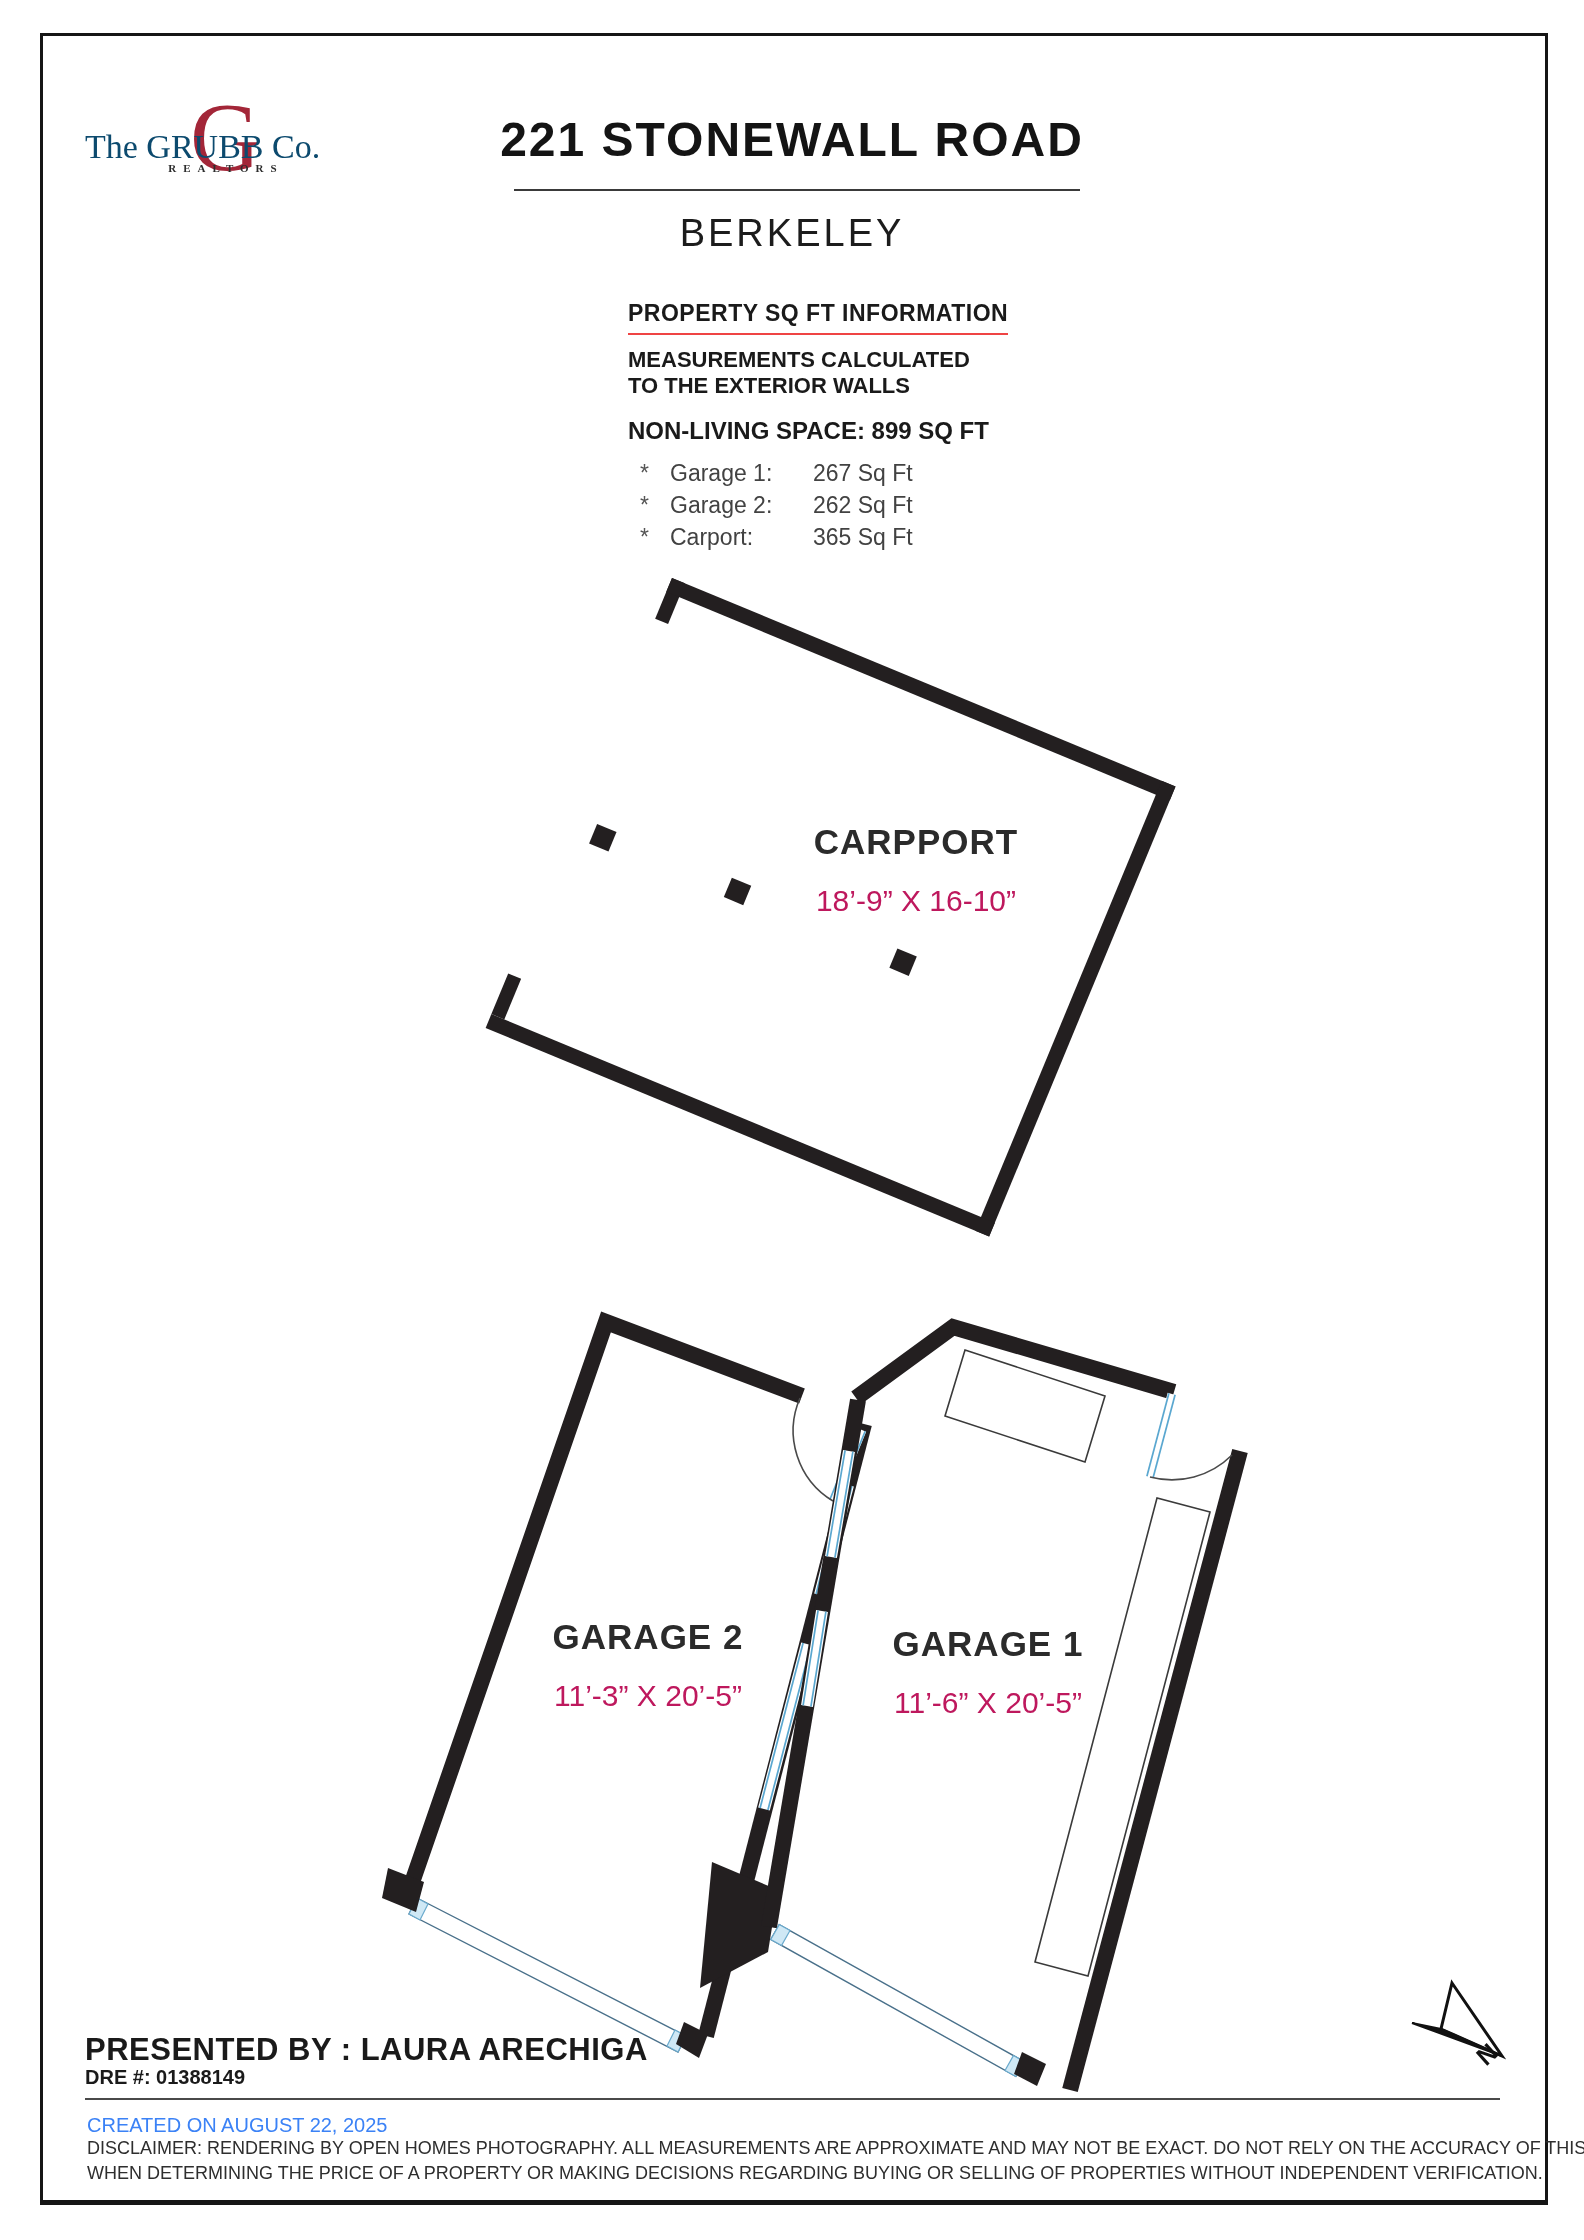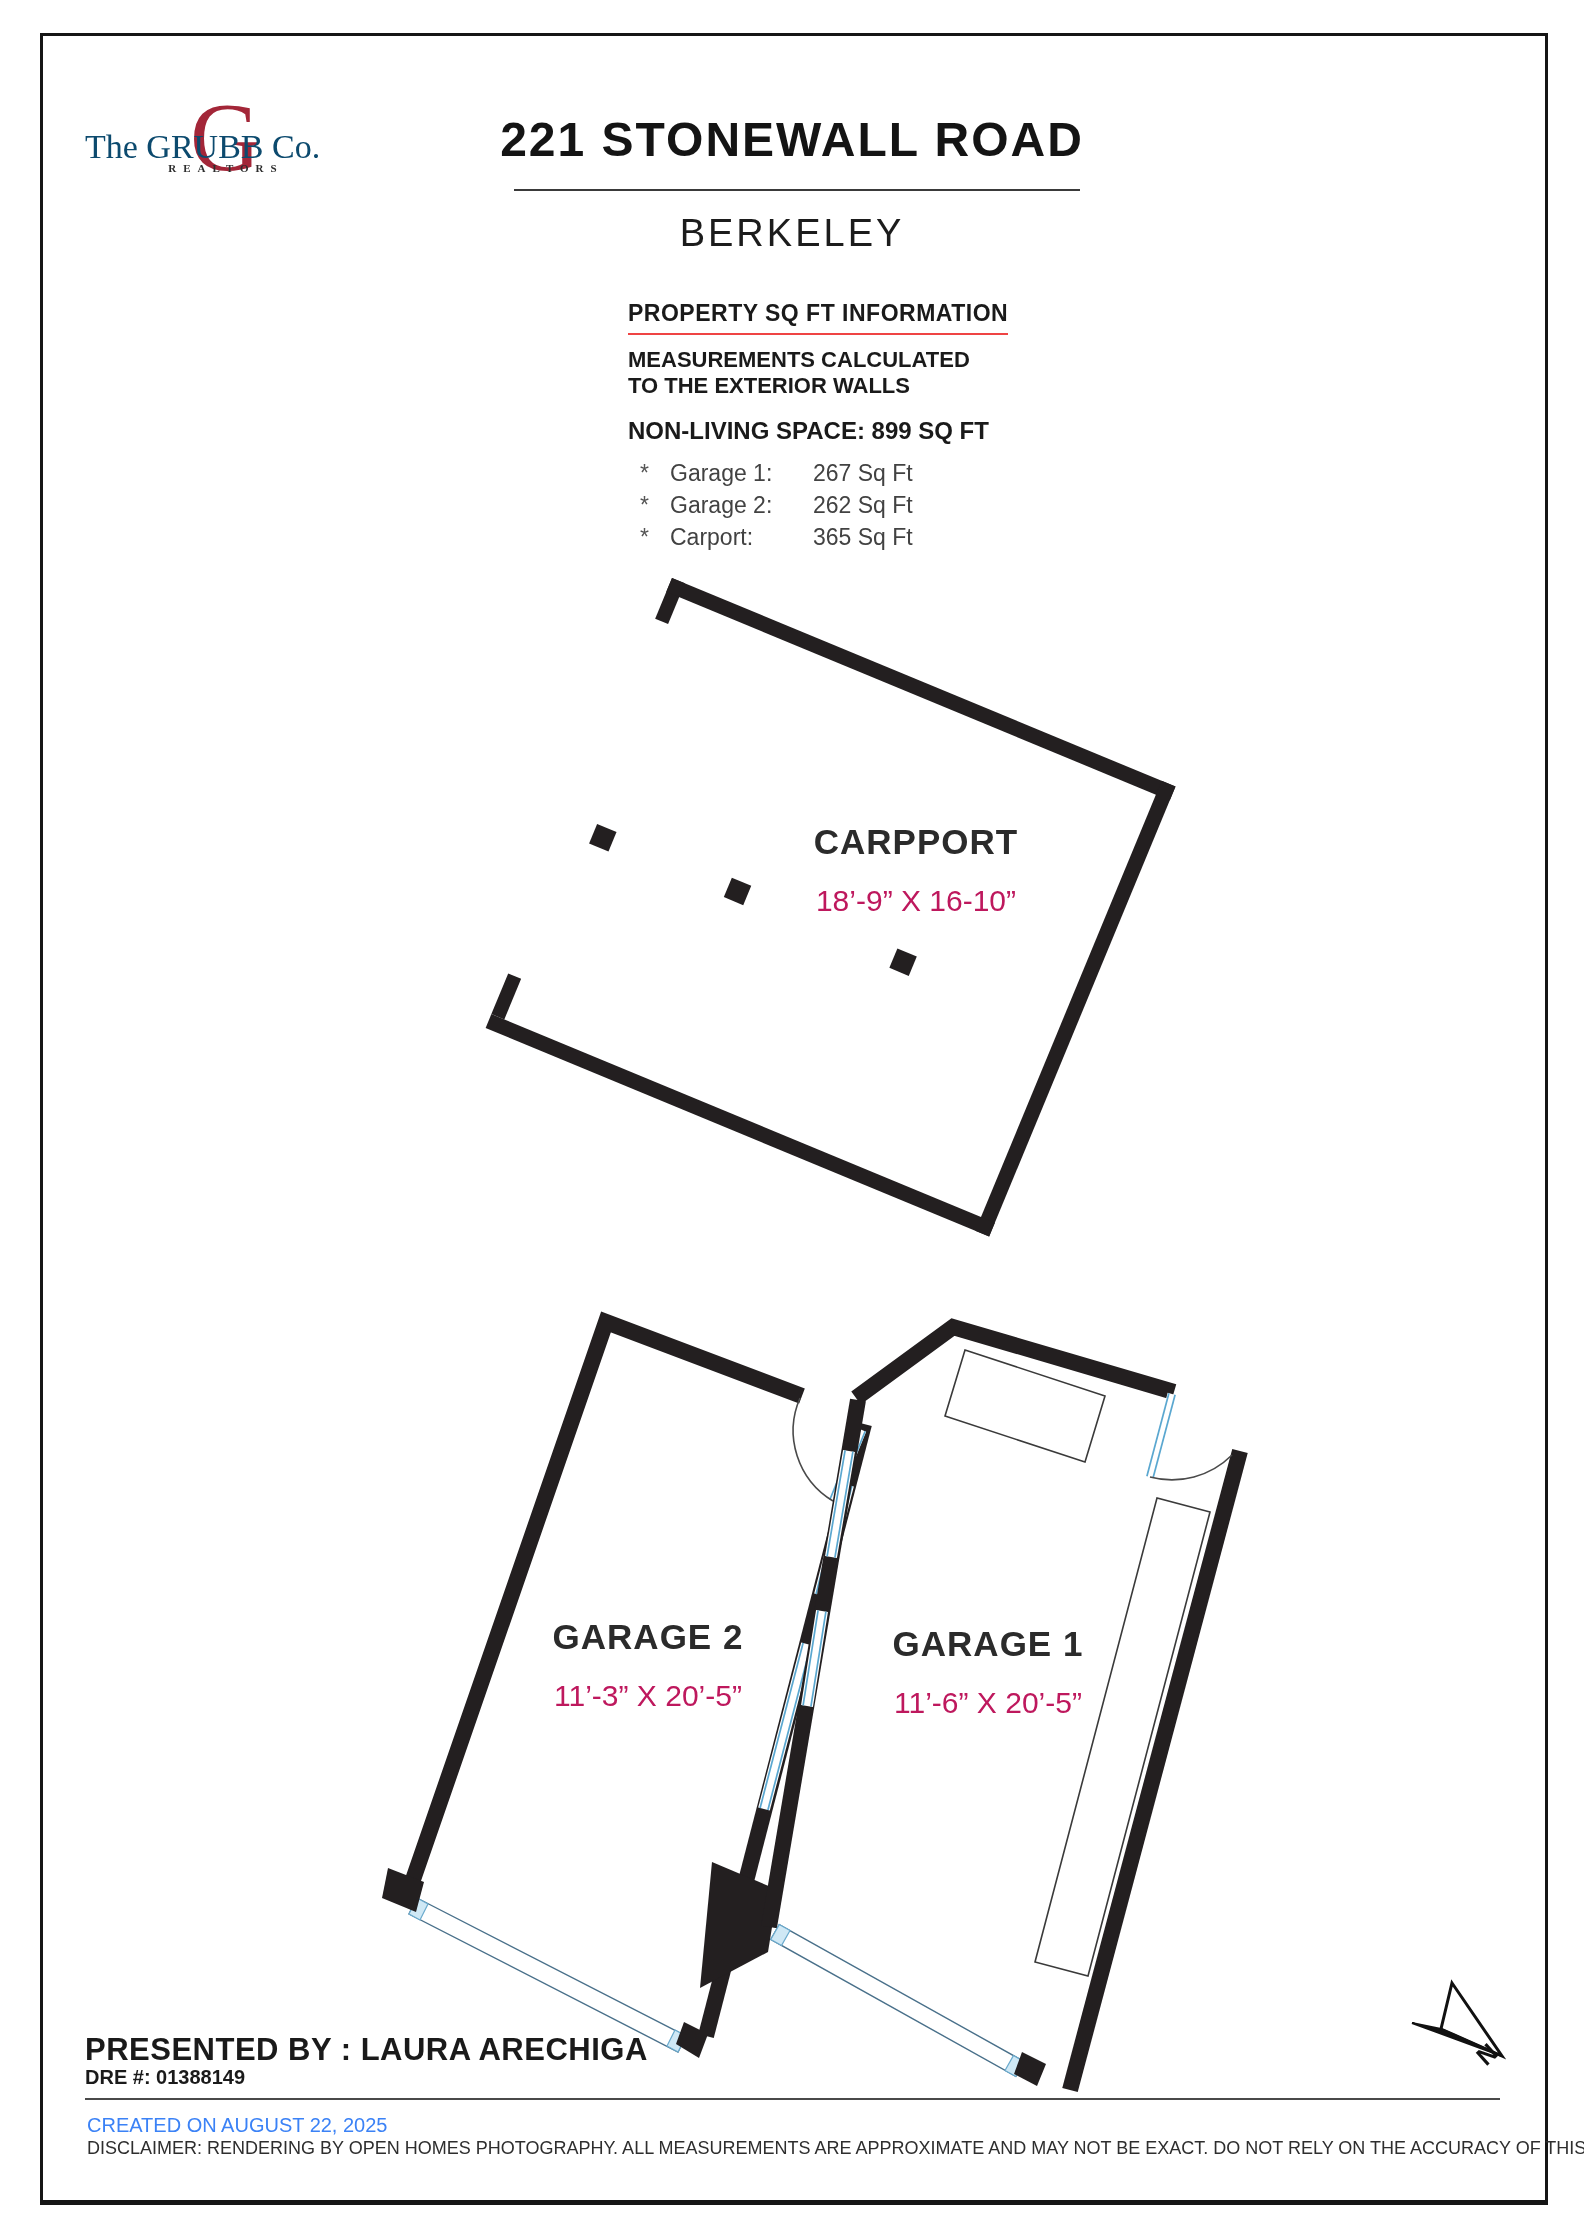--- a/index.html
+++ b/index.html
@@ -173,13 +173,14 @@
 </div>
 
 <div style="position:absolute;left:1478px;top:2040px;font-size:25px;font-weight:bold;transform:rotate(-42deg);color:#111;">N</div>
 
 <div class="presented">PRESENTED BY : LAURA ARECHIGA</div>
 <div class="dre">DRE #: 01388149</div>
 <div class="footer-rule"></div>
 <div class="created">CREATED ON AUGUST 22, 2025</div>
 <div class="disclaimer">
   <div>DISCLAIMER: RENDERING BY OPEN HOMES PHOTOGRAPHY. ALL MEASUREMENTS ARE APPROXIMATE AND MAY NOT BE EXACT. DO NOT RELY ON THE ACCURACY OF THIS FLOOR PLAN</div>
+  <div>WHEN DETERMINING THE PRICE OF A PROPERTY OR MAKING DECISIONS REGARDING BUYING OR SELLING OF PROPERTIES WITHOUT INDEPENDENT VERIFICATION.</div>
 </div>
 
 </body></html>

